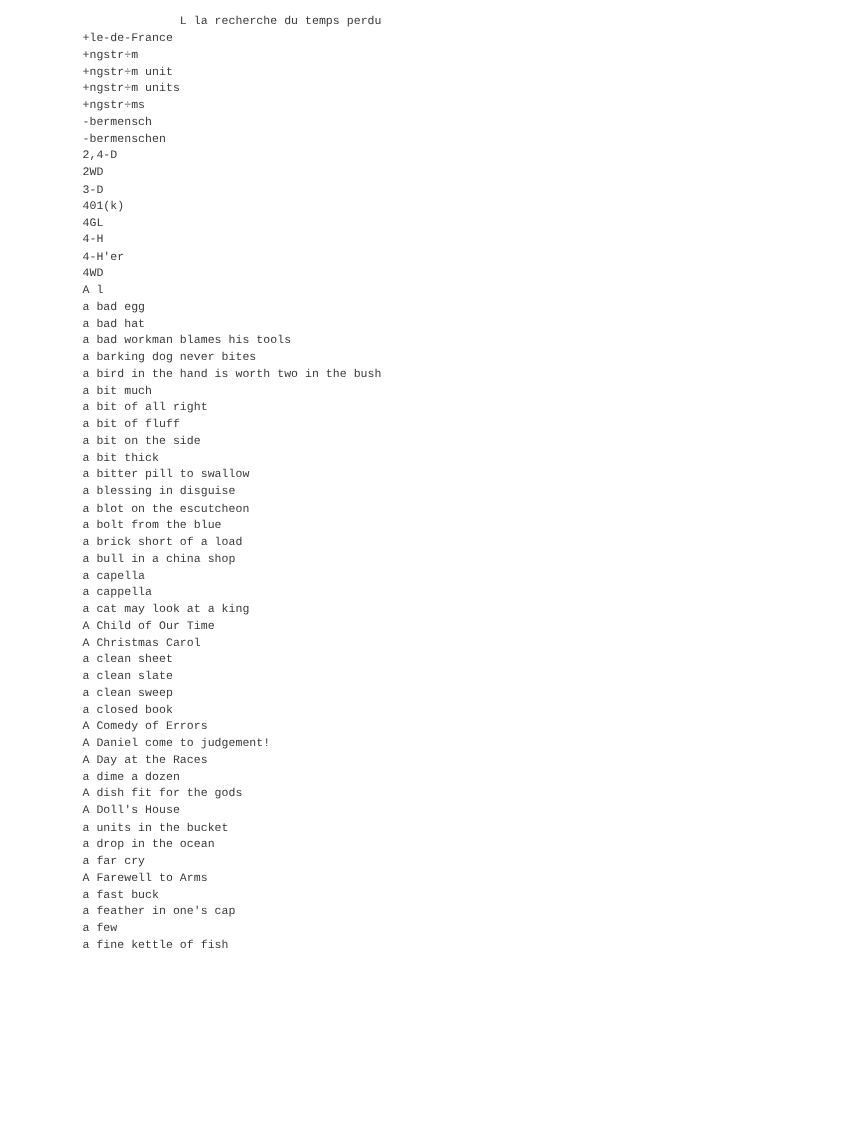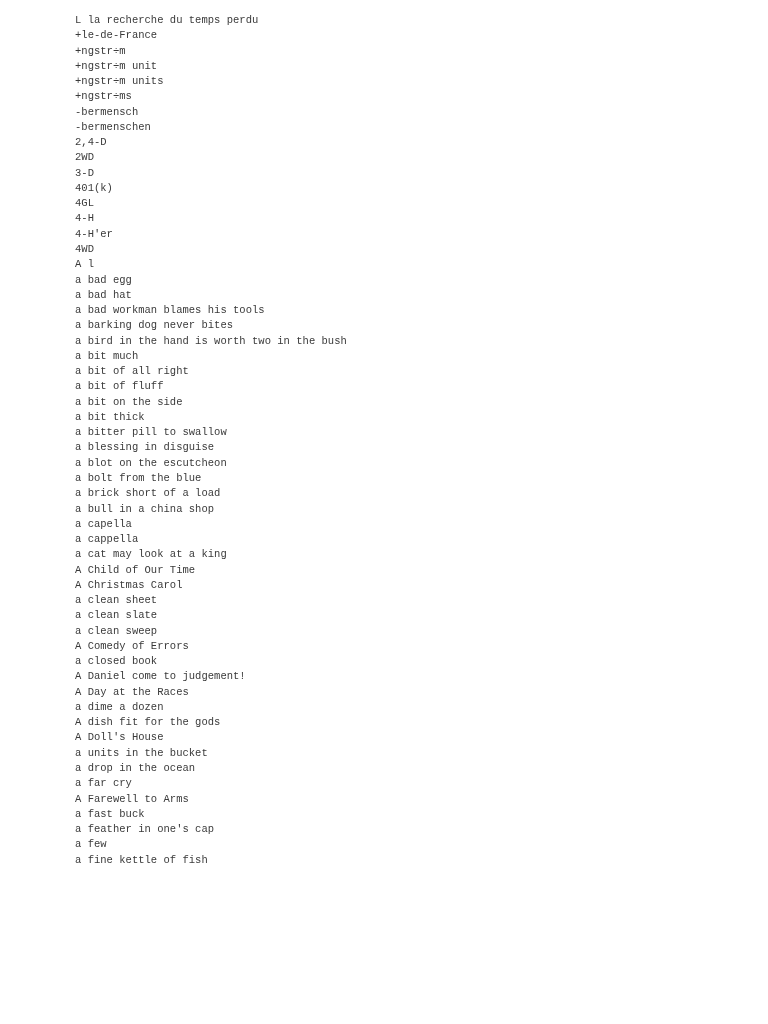--- a/index.html
+++ b/index.html
@@ -37,21 +37,21 @@
     white-space: pre;
     margin: 0;
     padding: 0;
   }
 </style>
 </head>
 <body>
 
 <div id="page" style="background: rgb(255, 255, 255);">
   <div id="entry-list">
-      <div class="entry-line" style="color: rgb(58, 58, 58);">L la recherche du temps perdu</div>
+      <div class="entry-line" style="color: rgb(58, 58, 58); text-align: right;">L la recherche du temps perdu</div>
       <div class="entry-line" style="color: rgb(58, 58, 58);">+le-de-France</div>
       <div class="entry-line" style="color: rgb(58, 58, 58);">+ngstr÷m</div>
       <div class="entry-line" style="color: rgb(58, 58, 58);">+ngstr÷m unit</div>
       <div class="entry-line" style="color: rgb(58, 58, 58);">+ngstr÷m units</div>
       <div class="entry-line" style="color: rgb(58, 58, 58);">+ngstr÷ms</div>
       <div class="entry-line" style="color: rgb(58, 58, 58);">-bermensch</div>
       <div class="entry-line" style="color: rgb(58, 58, 58);">-bermenschen</div>
       <div class="entry-line" style="color: rgb(58, 58, 58);">2,4-D</div>
       <div class="entry-line" style="color: rgb(58, 58, 58);">2WD</div>
       <div class="entry-line" style="color: rgb(58, 58, 58);">3-D</div>
@@ -78,22 +78,22 @@
       <div class="entry-line" style="color: rgb(58, 58, 58);">a brick short of a load</div>
       <div class="entry-line" style="color: rgb(58, 58, 58);">a bull in a china shop</div>
       <div class="entry-line" style="color: rgb(58, 58, 58);">a capella</div>
       <div class="entry-line" style="color: rgb(58, 58, 58);">a cappella</div>
       <div class="entry-line" style="color: rgb(58, 58, 58);">a cat may look at a king</div>
       <div class="entry-line" style="color: rgb(58, 58, 58);">A Child of Our Time</div>
       <div class="entry-line" style="color: rgb(58, 58, 58);">A Christmas Carol</div>
       <div class="entry-line" style="color: rgb(58, 58, 58);">a clean sheet</div>
       <div class="entry-line" style="color: rgb(58, 58, 58);">a clean slate</div>
       <div class="entry-line" style="color: rgb(58, 58, 58);">a clean sweep</div>
+      <div class="entry-line" style="color: rgb(58, 58, 58);">a closed book</div>
       <div class="entry-line" style="color: rgb(58, 58, 58);">A Comedy of Errors</div>
-      <div class="entry-line" style="color: rgb(58, 58, 58);">a closed book</div>
       <div class="entry-line" style="color: rgb(58, 58, 58);">A Daniel come to judgement!</div>
       <div class="entry-line" style="color: rgb(58, 58, 58);">A Day at the Races</div>
       <div class="entry-line" style="color: rgb(58, 58, 58);">a dime a dozen</div>
       <div class="entry-line" style="color: rgb(58, 58, 58);">A dish fit for the gods</div>
       <div class="entry-line" style="color: rgb(58, 58, 58);">A Doll's House</div>
       <div class="entry-line" style="color: rgb(58, 58, 58);">a units in the bucket</div>
       <div class="entry-line" style="color: rgb(58, 58, 58);">a drop in the ocean</div>
       <div class="entry-line" style="color: rgb(58, 58, 58);">a far cry</div>
       <div class="entry-line" style="color: rgb(58, 58, 58);">A Farewell to Arms</div>
       <div class="entry-line" style="color: rgb(58, 58, 58);">a fast buck</div>

